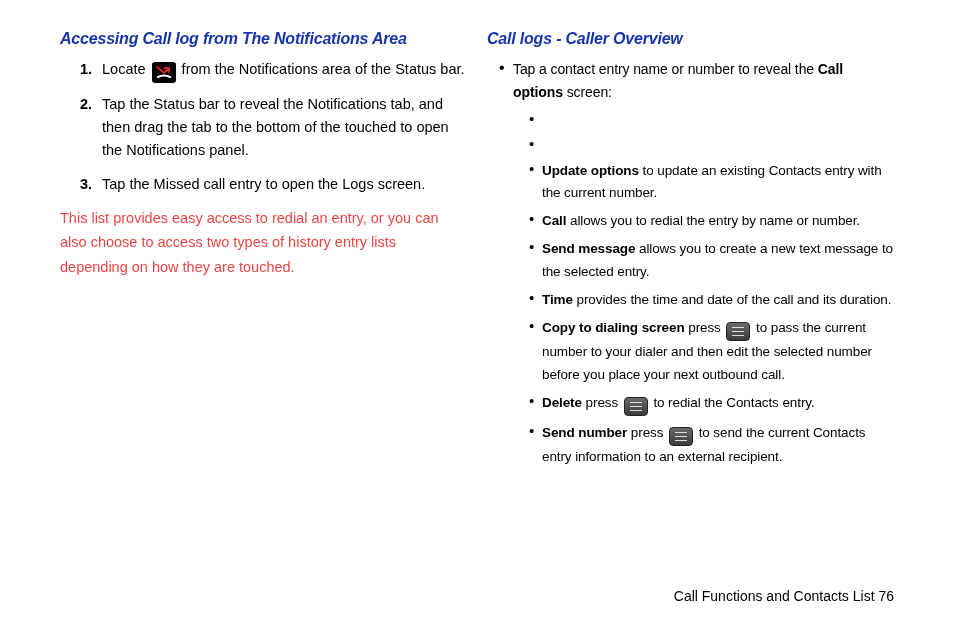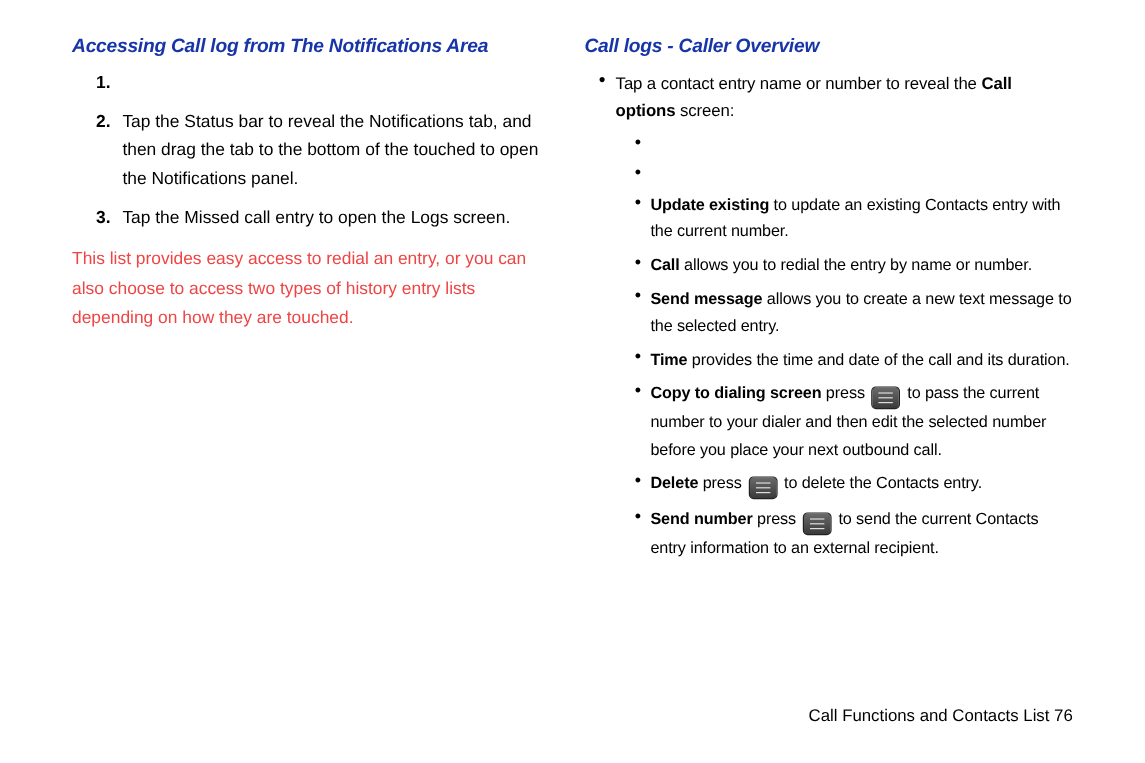--- a/index.html
+++ b/index.html
@@ -117,20 +117,30 @@
 </head>
 <body>
 
 <div class="columns">
 
   <div class="col">
     <div class="heading">Accessing Call log from The Notifications Area</div>
 
     <div class="ol-item">
       <span class="ol-num">1.</span>
+      <span>
+        <span>Locate </span>
+        <span class="icon-missed">
+          <svg viewBox="0 0 16 13">
+              <path d="M1 1 L8 7 L13 2 M13 2 L13 6 M13 2 L9 2" stroke="#d22" stroke-width="1.8" fill="none" stroke-linecap="round" stroke-linejoin="round"></path>
+              <path d="M2 11 Q8 8 14 11" stroke="#fff" stroke-width="2.2" fill="none" stroke-linecap="round"></path>
+            </svg>
+        </span>
+        <span> from the Notifications area of the Status bar.</span>
+      </span>
     </div>
 
     <div class="ol-item">
       <span class="ol-num">2.</span>
       <span>Tap the Status bar to reveal the Notifications tab, and then drag the tab to the bottom of the touched to open the Notifications panel.</span>
     </div>
 
     <div class="ol-item">
       <span class="ol-num">3.</span>
       <span>Tap the Missed call entry to open the Logs screen.</span>
@@ -151,21 +161,21 @@
 
     <div id="l2-list">
         <div class="bullet-l2 cond">
           <span class="dot">•</span>
         </div>
         <div class="bullet-l2 cond">
           <span class="dot">•</span>
         </div>
         <div class="bullet-l2 cond">
           <span class="dot">•</span>
-          <span><span class="b">Update existing</span><span> to update an existing Contacts entry with the current number.</span></span>
+          <span><span class="b">Update options</span><span> to update an existing Contacts entry with the current number.</span></span>
         </div>
         <div class="bullet-l2 cond">
           <span class="dot">•</span>
           <span><span class="b">Call</span><span> allows you to redial the entry by name or number.</span></span>
         </div>
         <div class="bullet-l2 cond">
           <span class="dot">•</span>
           <span><span class="b">Send message</span><span> allows you to create a new text message to the selected entry.</span></span>
         </div>
         <div class="bullet-l2 cond">
@@ -175,21 +185,21 @@
         <div class="bullet-l2 cond">
           <span class="dot">•</span>
           <span><span class="b">Copy to dialing screen</span><span> press </span><span class="icon-menu">
               <span class="bars"></span>
             </span><span> to pass the current number to your dialer and then edit the selected number before you place your next outbound call.</span></span>
         </div>
         <div class="bullet-l2 cond">
           <span class="dot">•</span>
           <span><span class="b">Delete</span><span> press </span><span class="icon-menu">
               <span class="bars"></span>
-            </span><span> to delete the Contacts entry.</span></span>
+            </span><span> to redial the Contacts entry.</span></span>
         </div>
         <div class="bullet-l2 cond">
           <span class="dot">•</span>
           <span><span class="b">Send number</span><span> press </span><span class="icon-menu">
               <span class="bars"></span>
             </span><span> to send the current Contacts entry information to an external recipient.</span></span>
         </div>
       </div>
   </div>
 

